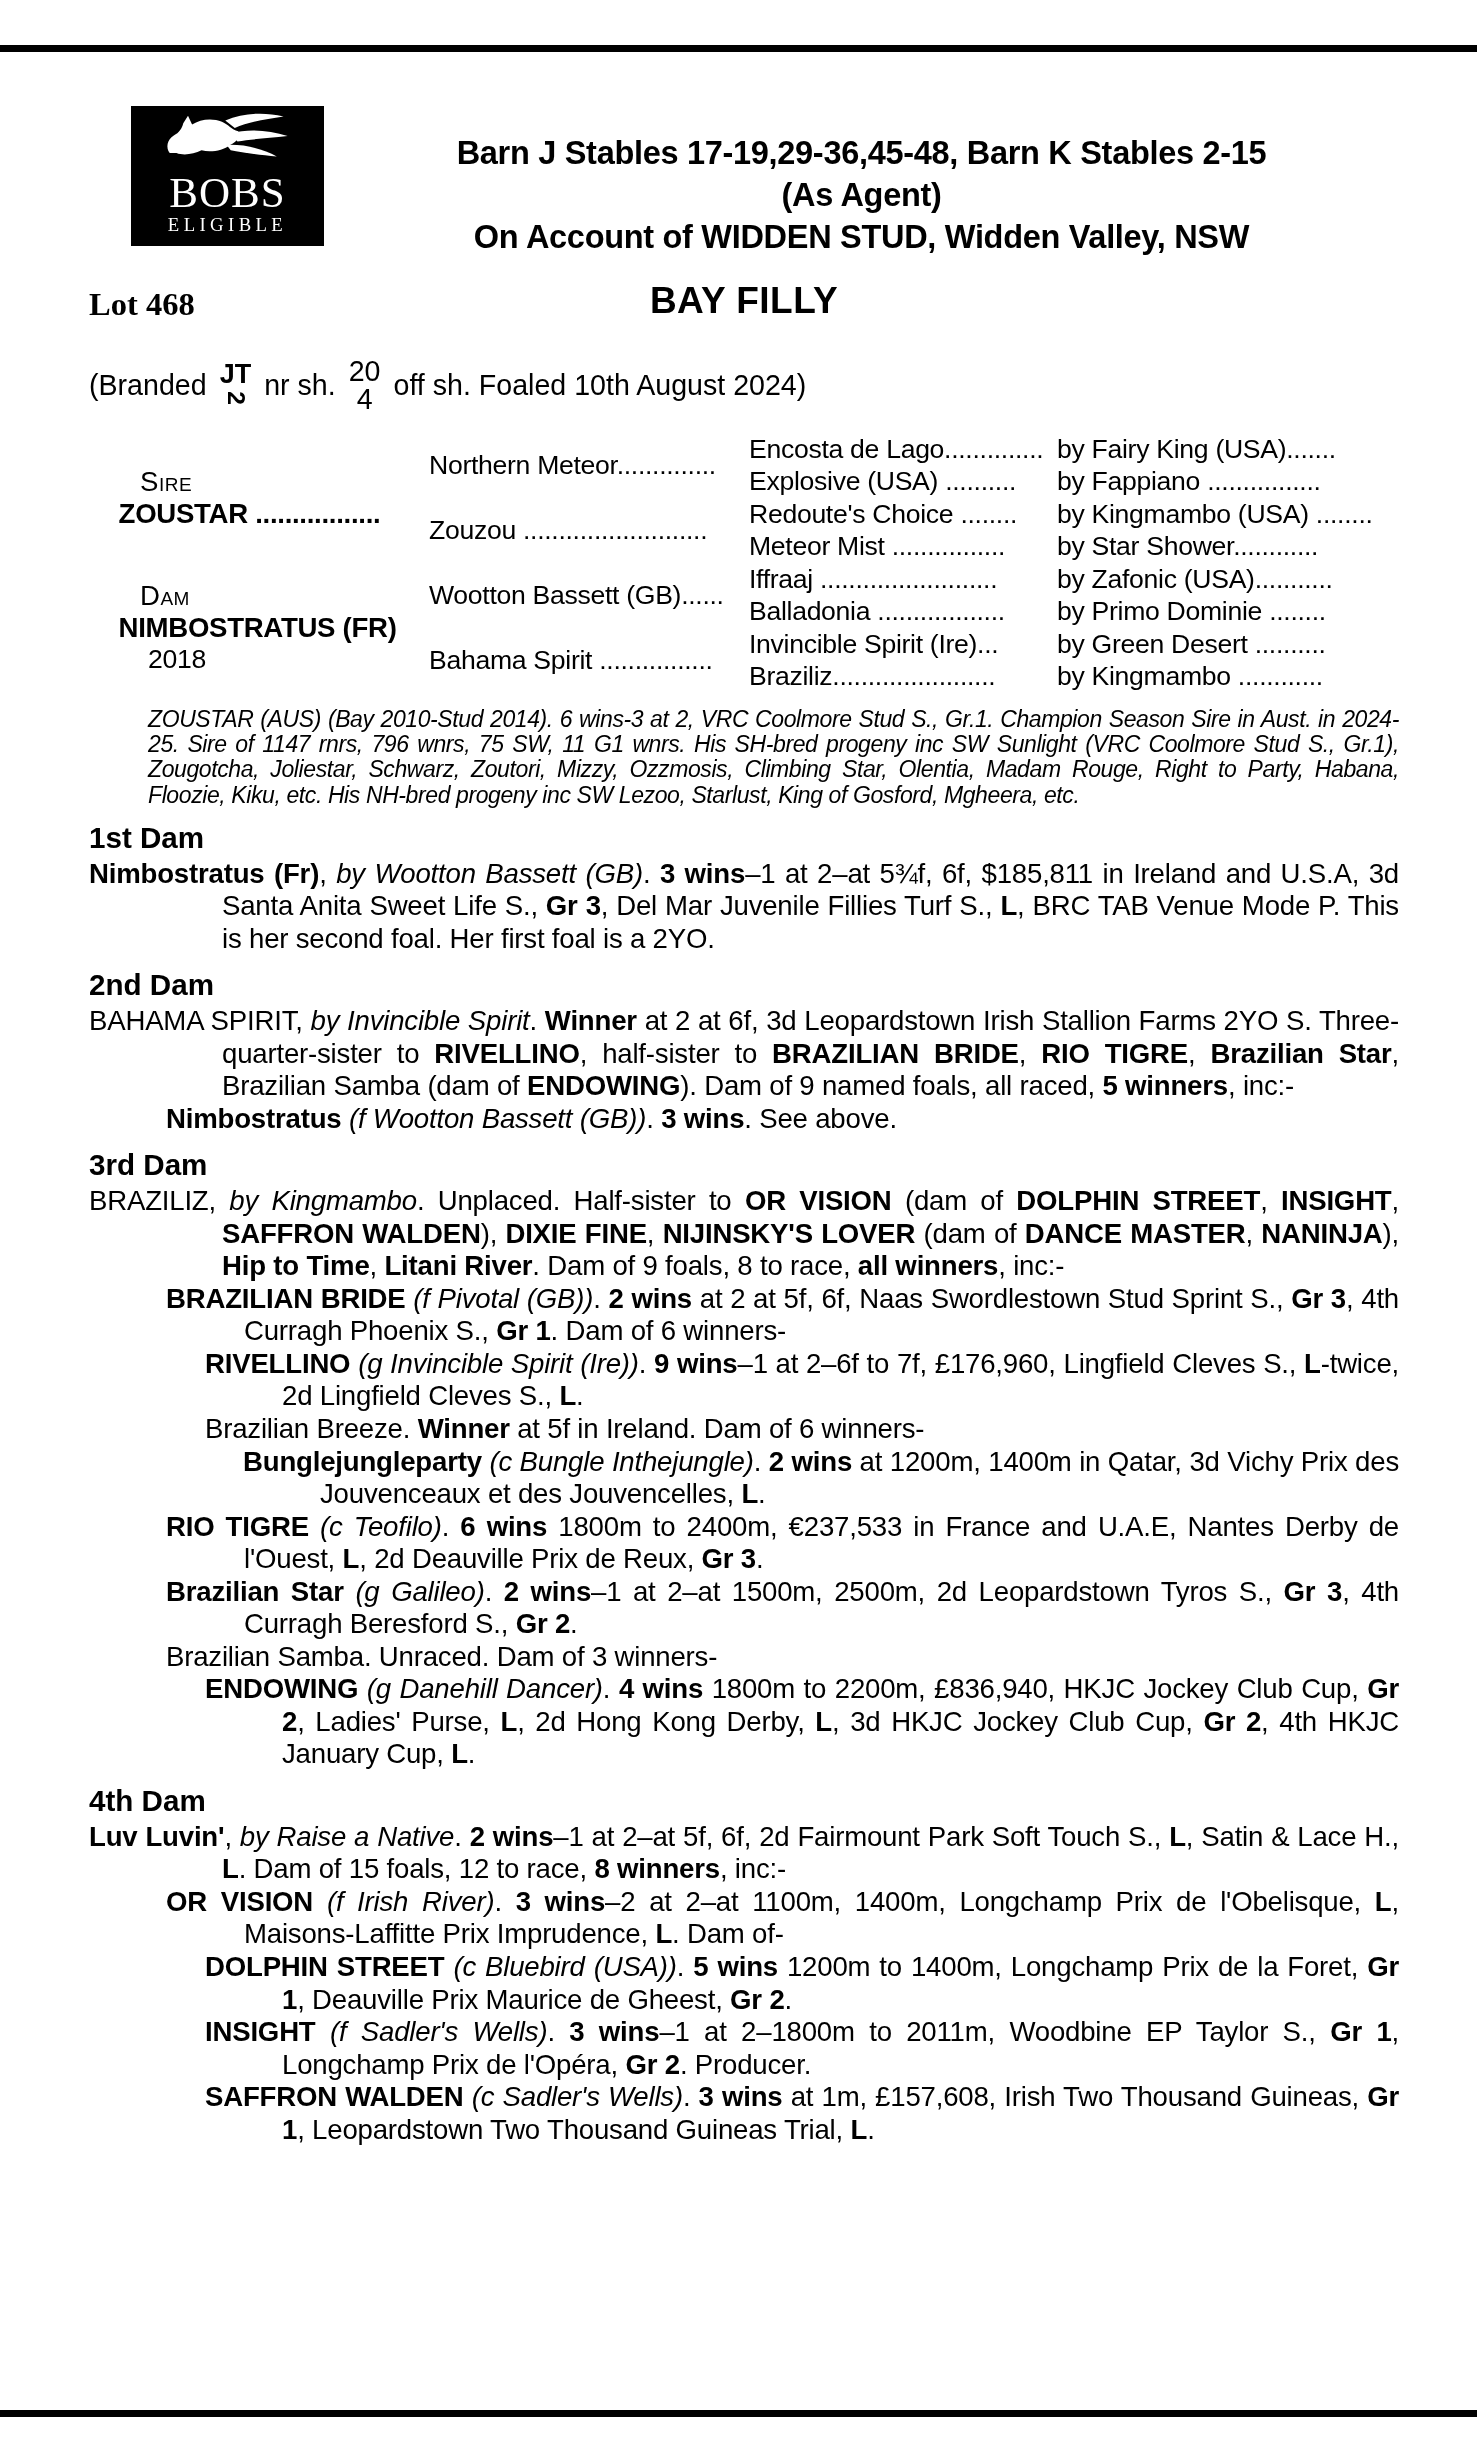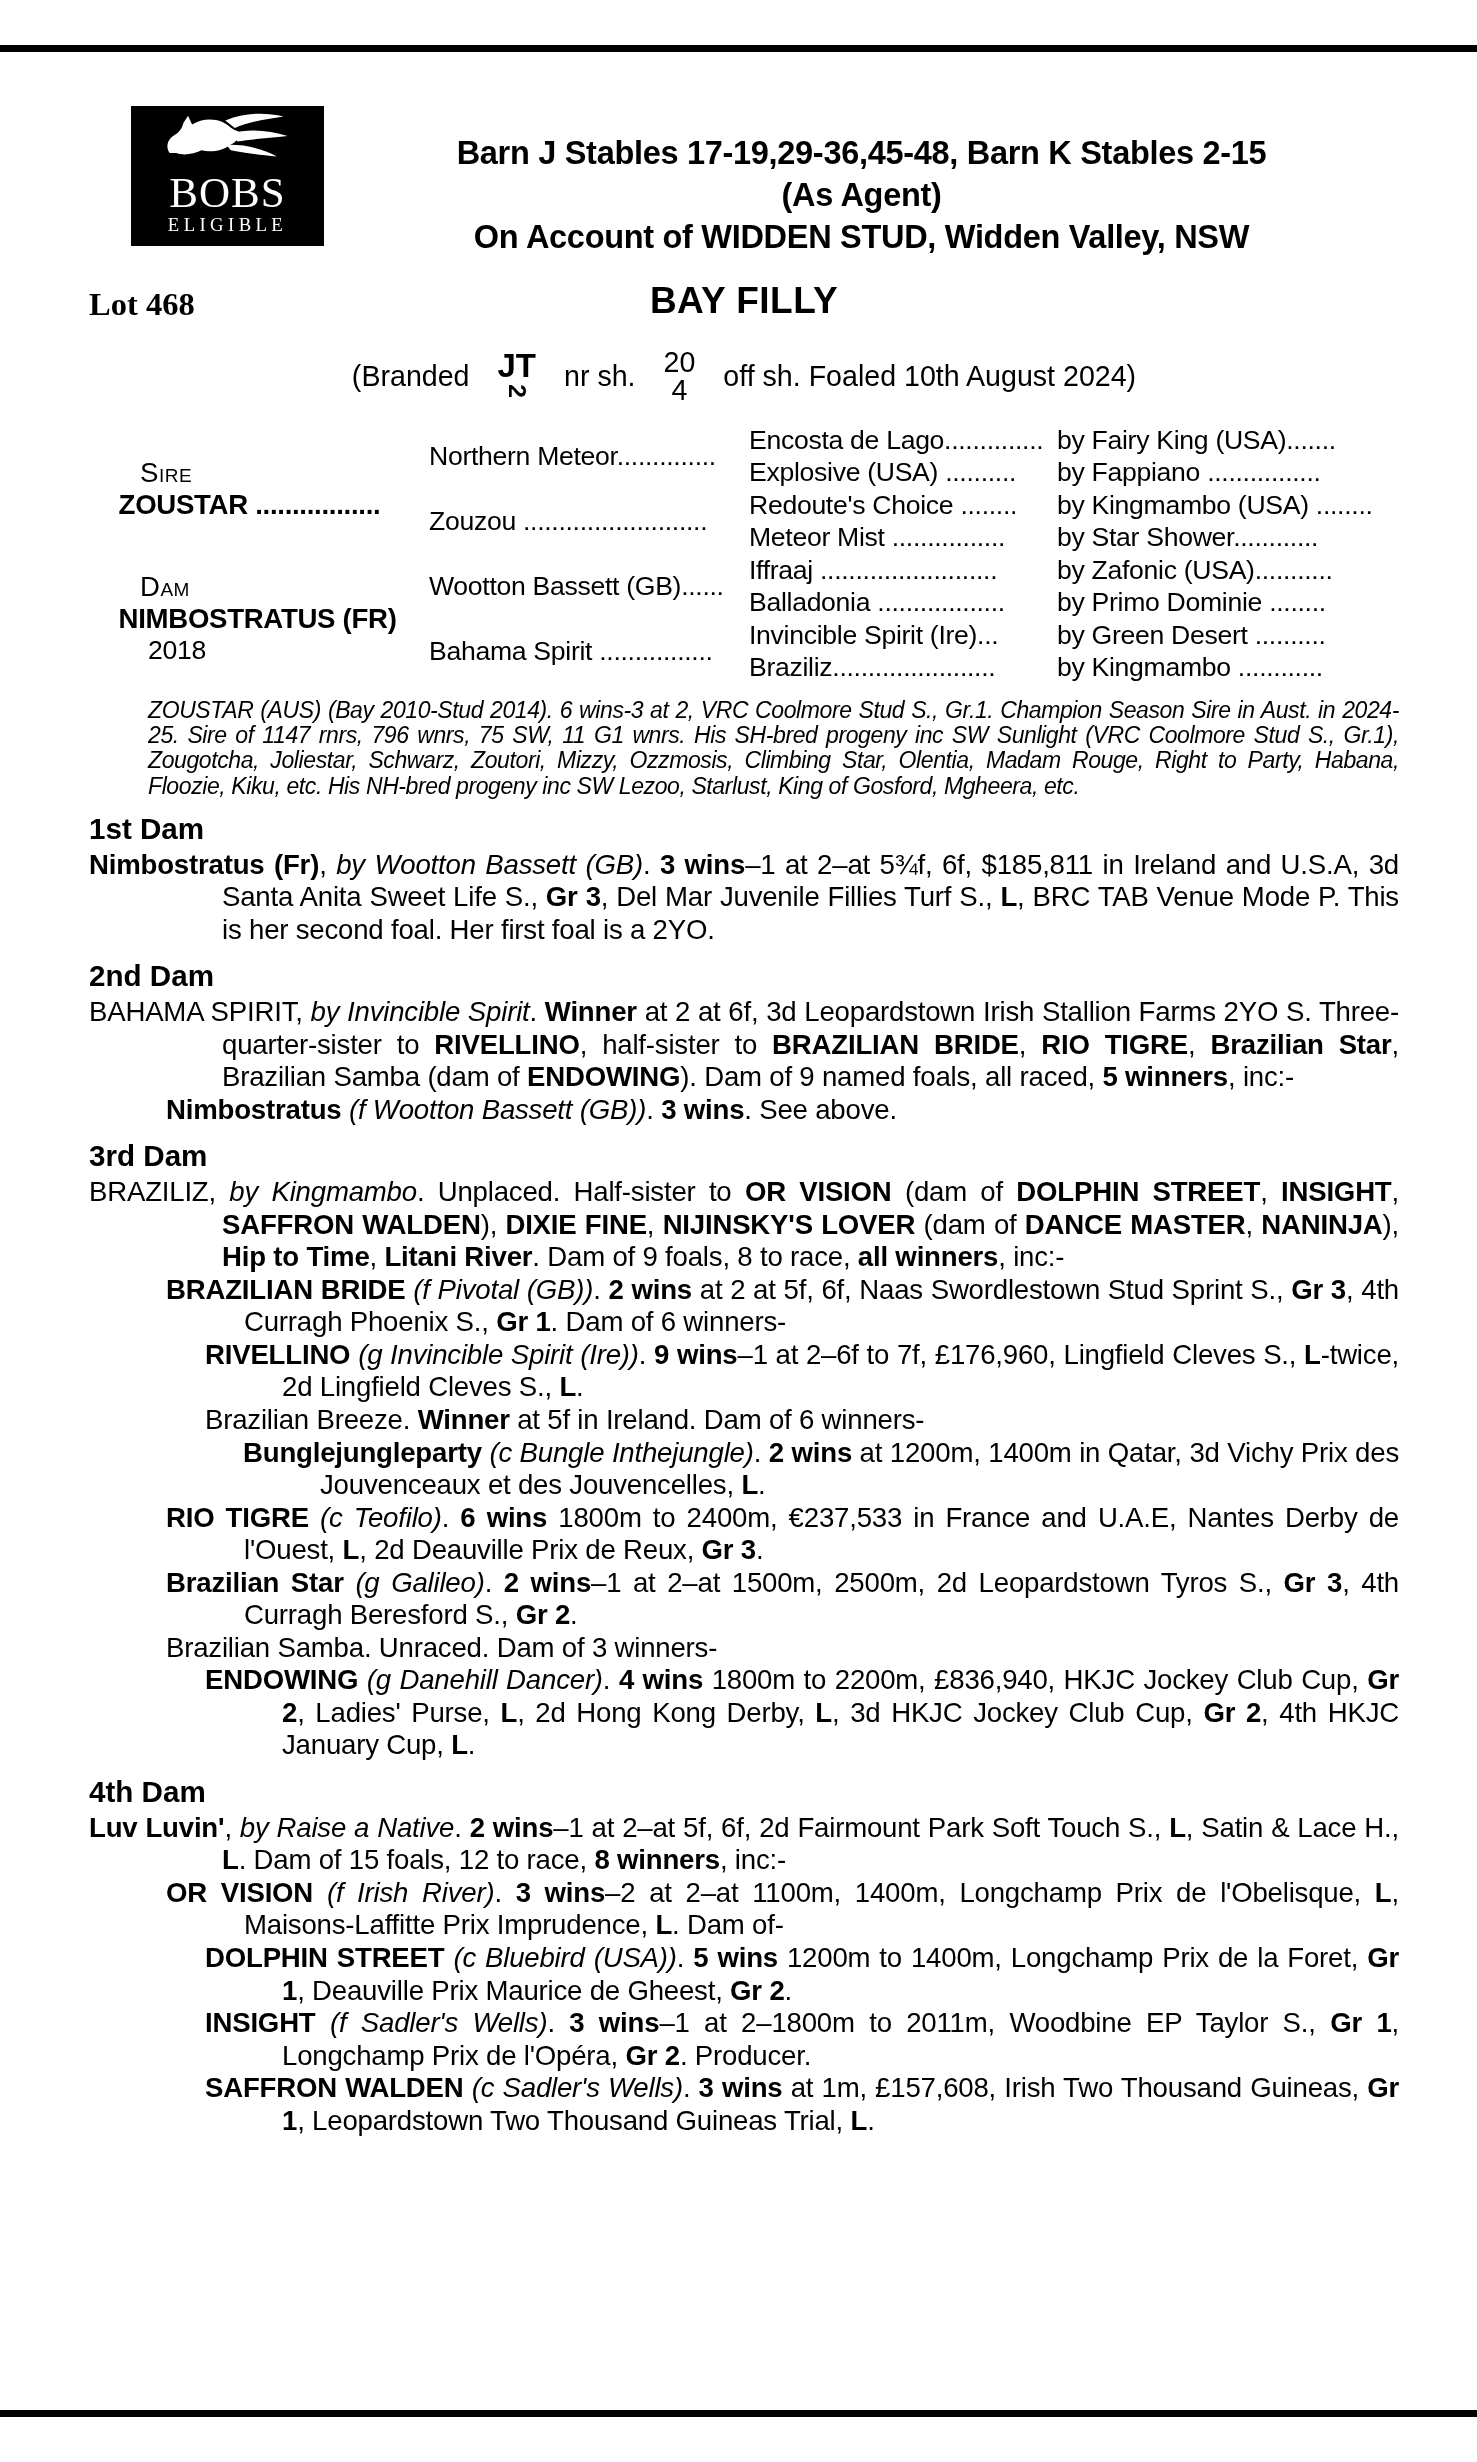--- a/index.html
+++ b/index.html
@@ -21,23 +21,23 @@
   }
   .logo svg{width:154px;height:61px;display:block;}
   .logo .bobs{font-family:"Liberation Serif", serif;font-size:43px;line-height:41px;letter-spacing:1px;}
   .logo .eligible{font-family:"Liberation Serif", serif;font-size:18.7px;line-height:23.6px;letter-spacing:4.4px;}
   .masthead-text{flex:1;text-align:center;font-weight:bold;font-size:32.5px;line-height:1.3;padding-top:25.6px;letter-spacing:-0.3px;}
 
   
   .lot-row{position:relative;margin-top:21.7px;height:49px;}
   .lot{position:absolute;left:0;top:5.9px;font-weight:bold;font-size:32.5px;font-family:Liberation Serif, serif;}
   .title{text-align:center;font-weight:bold;font-size:37px;letter-spacing:0.5px;}
-  .branded{text-align:center;font-size:28.6px;margin-top:10px;height:75px;display:flex;align-items:center;justify-content:center;gap:28px;}
+  .branded{text-align:center;font-size:28.6px;margin-top:19px;height:75px;display:flex;align-items:center;gap:13px;}
   .stack{display:inline-flex;flex-direction:column;align-items:center;line-height:0.95;}
-  .stack .jt{font-weight:bold;font-size:33px;line-height:0.9;}
+  .stack .jt{font-weight:bold;font-size:27px;line-height:0.9;}
   .stack .rot2{font-weight:bold;font-size:24.6px;transform:rotate(90deg);line-height:0.9;}
   .stack .yr{font-size:28.6px;}
 
   
   .pedigree{display:grid;grid-template-columns:340px 320px 308px 342px;grid-auto-rows:32.5px;margin-top:9.9px;font-size:26.6px;letter-spacing:-0.3px;}
   .ped-cell{display:flex;align-items:center;white-space:nowrap;overflow:hidden;}
   .col1{grid-column:1;display:flex;flex-direction:column;justify-content:center;}
   .sire-cell{grid-row:1/5;}
   .dam-cell{grid-row:5/9;}
   .sc{font-variant:small-caps;font-size:27.6px;padding-left:51px;letter-spacing:0.5px;}

